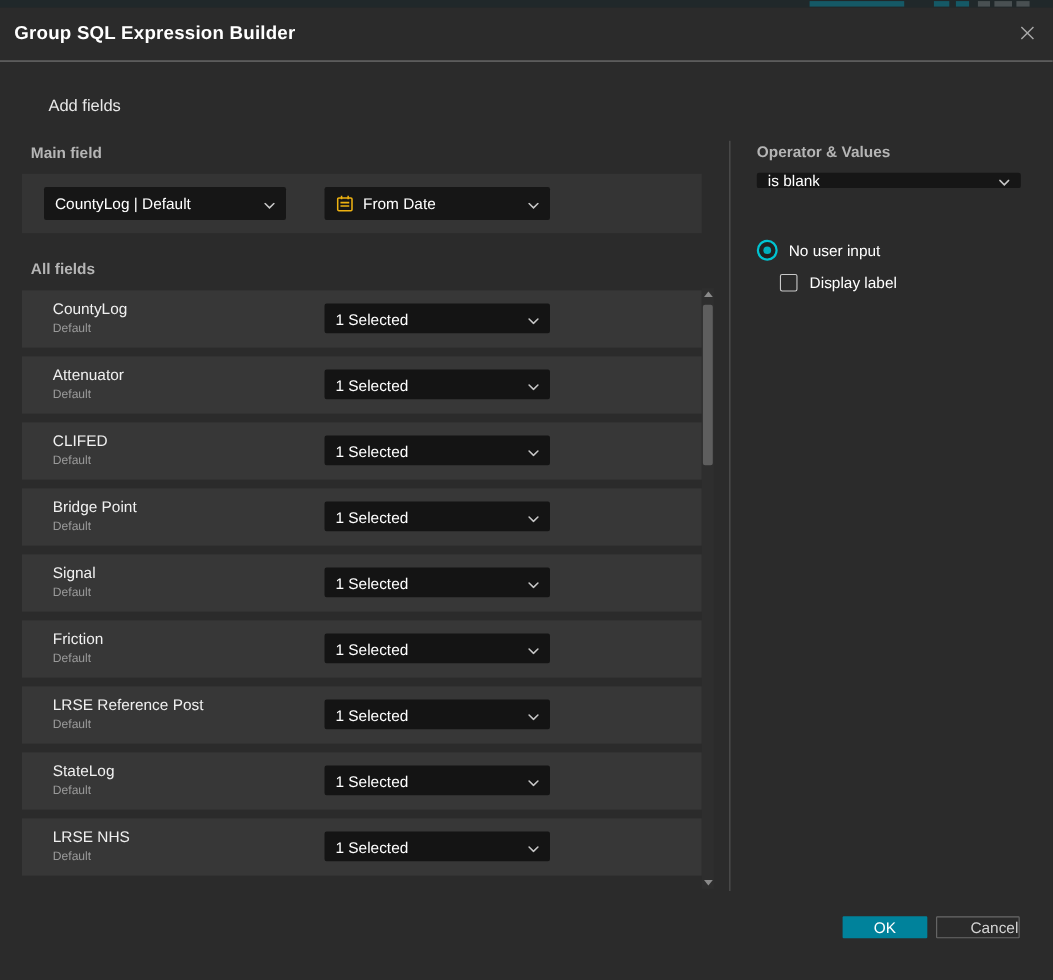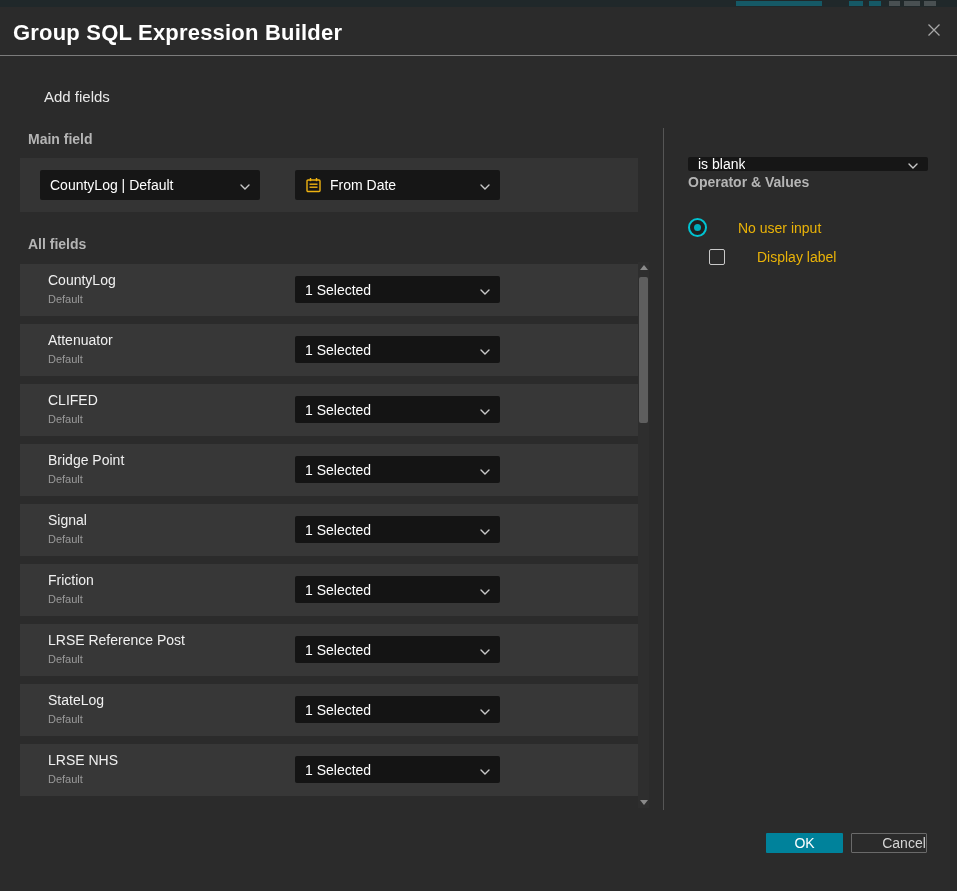--- a/index.html
+++ b/index.html
@@ -10,28 +10,28 @@
   }
   
   .top-strip{position:absolute;top:0;left:0;width:957px;height:7px;background:#20282a;}
   .frag{position:absolute;top:1px;height:5px;}
   .frag-teal{background:#155966;}
   .frag-gray{background:#495052;}
 
   
   .dialog{position:absolute;top:7px;left:0;width:957px;height:884px;background:#2b2b2b;}
   .title-bar{position:absolute;top:0;left:0;right:0;height:48px;border-bottom:1px solid #7c7c7c;}
-  .title{position:absolute;left:13px;top:13px;font-size:22px;font-weight:700;color:#ffffff;letter-spacing:.2px;}
+  .title{position:absolute;left:13px;top:13px;font-size:17px;font-weight:700;color:#ffffff;letter-spacing:.2px;}
   .close-btn{position:absolute;right:12px;top:13px;width:22px;height:22px;display:flex;align-items:center;justify-content:center;cursor:pointer;background:none;border:none;padding:0;}
 
   .heading-lg{position:absolute;left:44px;top:81px;font-size:15px;font-weight:400;color:#e8e8e8;}
   .heading{position:absolute;font-size:14px;font-weight:700;color:#b5b5b5;}
   .h-main{left:28px;top:124px;}
   .h-all{left:28px;top:229px;}
-  .h-op{left:688px;top:123px;margin-top:44px;}
+  .h-op{left:688px;top:123px;}
 
   
   .dd{position:absolute;box-sizing:border-box;background:#161616;border-radius:2px;
       display:flex;align-items:center;gap:8px;color:#fff;font-size:14px;padding:0 10px;cursor:pointer;}
   .dd .dd-label{white-space:nowrap;overflow:hidden;}
   .dd .chev{margin-left:auto;flex:none;}
 
   
   .main-box{position:absolute;left:20px;top:151px;width:618px;height:54px;background:#343434;}
   .dd-layer{left:20px;top:12px;width:220px;height:30px;}
@@ -53,21 +53,21 @@
   
   .vdiv{position:absolute;left:663px;top:121px;width:1px;height:682px;background:#565656;}
 
   
   .dd-op{left:688px;top:150px;width:240px;height:14px;}
   .radio-row{position:absolute;left:688px;top:211px;display:flex;align-items:center;gap:10px;cursor:pointer;}
   .radio{width:15px;height:15px;border:2.5px solid #00c3d1;border-radius:50%;display:flex;align-items:center;justify-content:center;background:#202020;flex:none;}
   .radio-dot{width:7px;height:7px;border-radius:50%;background:#00aebd;}
   .check-row{position:absolute;left:709px;top:242px;display:flex;align-items:center;gap:11px;cursor:pointer;}
   .checkbox{width:14px;height:14px;border:1.5px solid #c9c9c9;border-radius:2px;background:transparent;flex:none;}
-  .ctl-label{color:#eab308;font-size:14px;margin-left:21px;}
+  .ctl-label{color:#ffffff;font-size:14px;}
 
   
   .btn{position:absolute;top:826px;height:20px;box-sizing:border-box;font-family:"Liberation Sans", sans-serif;
        font-size:14px;display:flex;align-items:center;justify-content:center;cursor:pointer;border-radius:1px;}
   .btn-ok{left:766px;width:77px;background:#00829b;color:#ffffff;border:none;}
   .btn-cancel{left:851px;width:76px;background:transparent;color:#d4d4d4;border:1px solid #6a6a6a;padding-left:36px;}
 </style>
 </head>
 <body>
 

